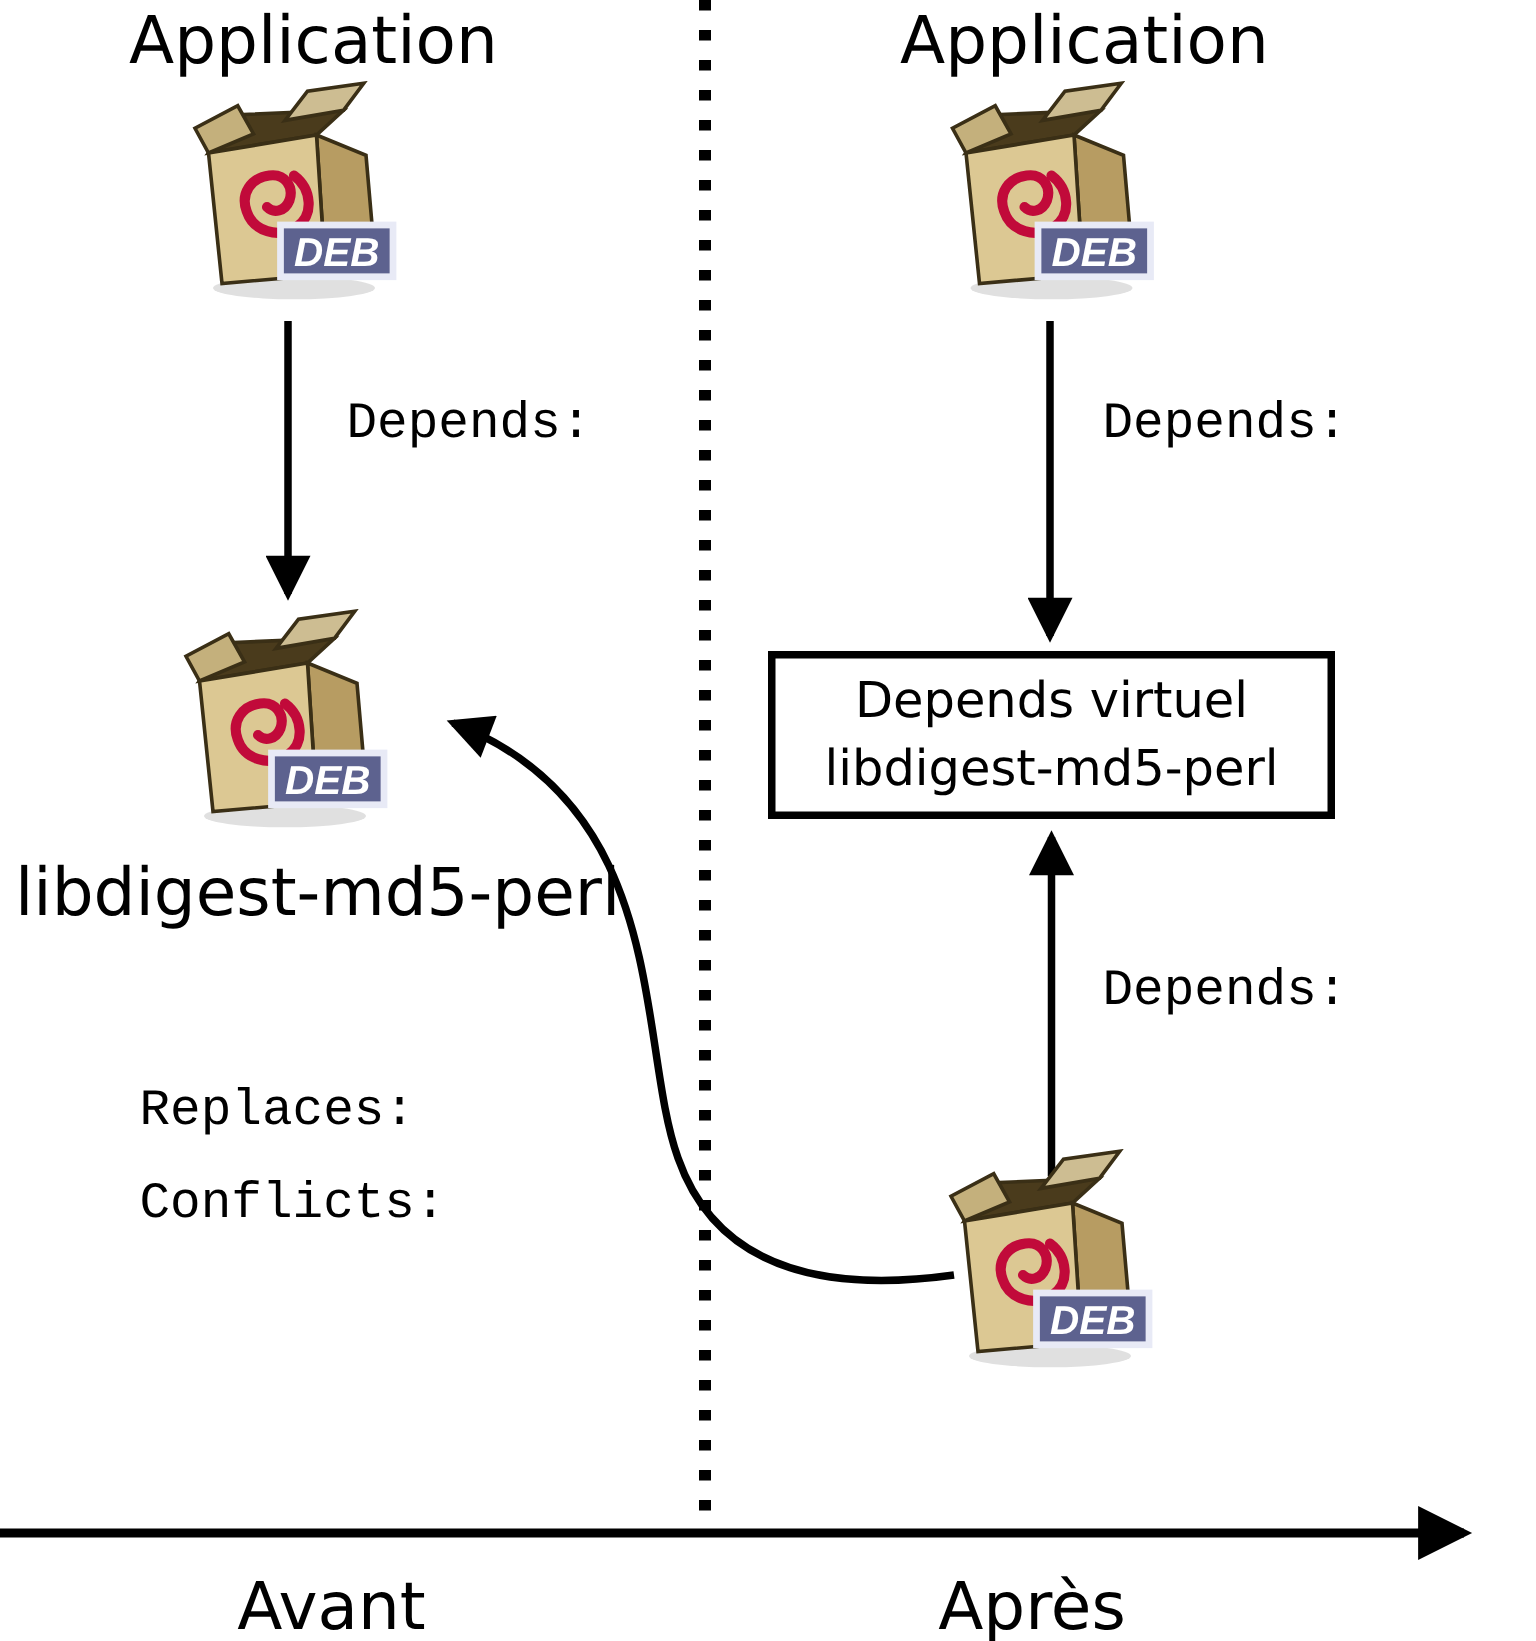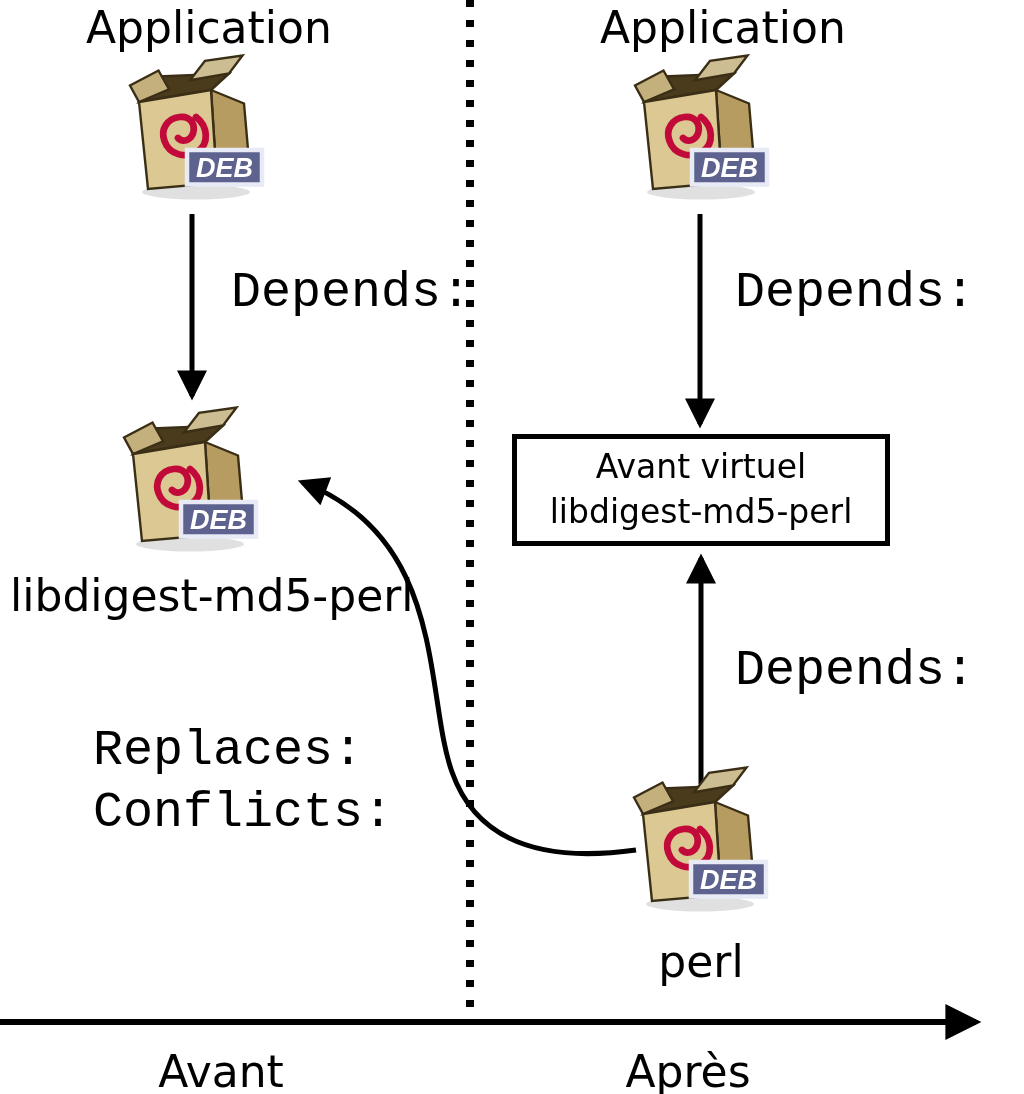--- a/index.html
+++ b/index.html
@@ -32,21 +32,21 @@
     position: absolute;
     z-index: 3;
     white-space: nowrap;
     color: #000000;
   }
   .sans-label {
     font-size: 44px;
     font-family: "DejaVu Sans", "Liberation Sans", sans-serif;
   }
   .mono-label {
-    font-size: 50px;
+    font-size: 34px;
     font-family: "Liberation Mono", "DejaVu Sans Mono", monospace;
     letter-spacing: 0px;
   }
   .centered {
     text-align: center;
   }
   .virtual-box {
     position: absolute;
     left: 512px;
     top: 434px;
@@ -155,23 +155,22 @@
 
   <div class="label sans-label centered libdigest-label">libdigest-md5-perl</div>
 
   <div class="label mono-label replaces-label">Replaces:</div>
 
   <div class="label mono-label conflicts-label">Conflicts:</div>
 
   <div class="label mono-label provides-label">Depends:</div>
 
   <div class="virtual-box">
-    <div>Avant virtuel</div>
+    <div>Depends virtuel</div>
     <div>libdigest-md5-perl</div>
   </div>
 
-  <div class="label sans-label centered perl-label">perl</div>
 
   <div class="label sans-label centered apres-label">Après</div>
 
   <div class="label sans-label centered avant-label">Avant</div>
 
 </div>
 
 </body></html>

